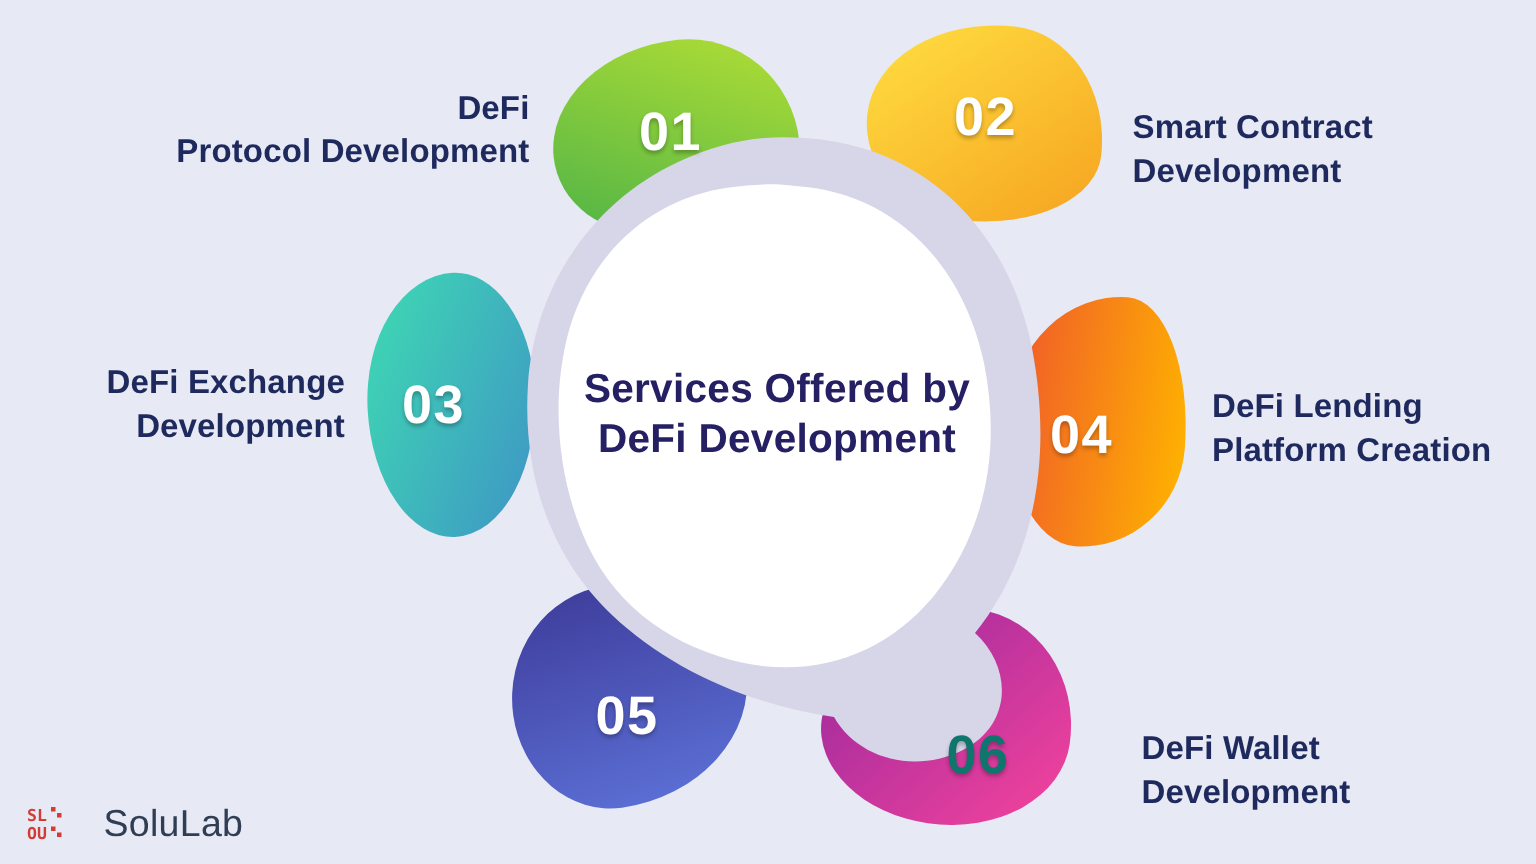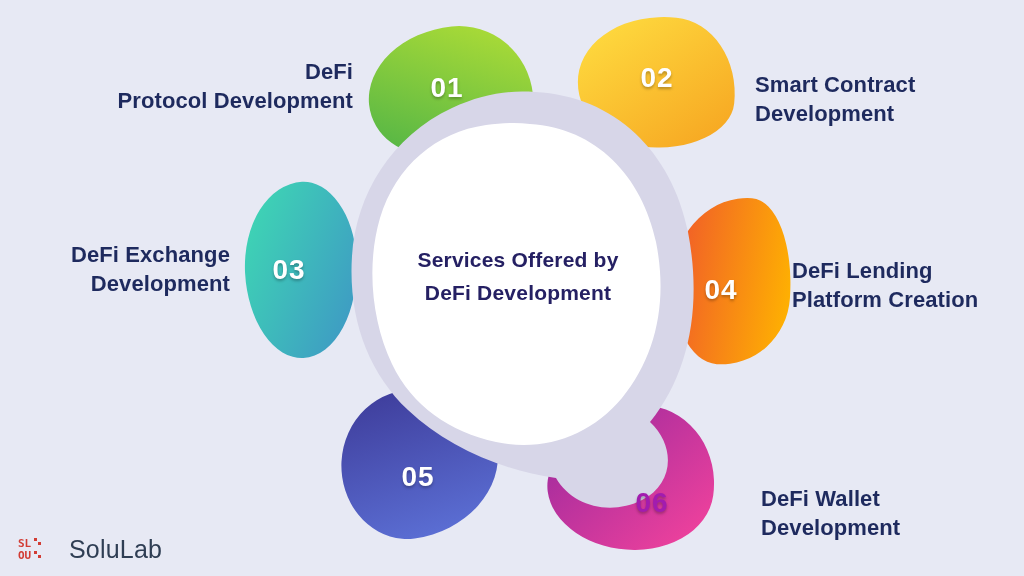--- a/index.html
+++ b/index.html
@@ -19,45 +19,45 @@
   .blob-04{left:673px;top:197px;width:118px;height:168px;
     border-radius:62% 38% 58% 42% / 48% 58% 42% 52%;transform:rotate(4deg);}
   .blob-05{left:341px;top:389px;width:158px;height:148px;
     border-radius:46% 54% 60% 40% / 52% 46% 54% 48%;transform:rotate(-8deg);}
   .blob-06{left:549px;top:404px;width:166px;height:146px;
     border-radius:56% 44% 52% 48% / 60% 55% 45% 40%;transform:rotate(8deg);}
   .center-svg{position:absolute;left:0;top:0;pointer-events:none;}
   .step-number{
     position:absolute;
     transform:translate(-50%,-50%);
-    font-size:28px;font-weight:bold;letter-spacing:1px;
+    font-size:36px;font-weight:bold;letter-spacing:1px;
     text-shadow:0 2px 3px rgba(0,0,0,0.28);
   }
   .num-01{left:447px;top:88px;}
   .num-02{left:657px;top:78px;}
   .num-03{left:289px;top:270px;}
   .num-04{left:721px;top:290px;}
   .num-05{left:418px;top:477px;}
   .num-06{left:652px;top:503px;}
   .title{
     position:absolute;left:368px;top:243px;width:300px;
-    text-align:center;font-size:21px;font-weight:bold;line-height:33px;
+    text-align:center;font-size:27px;font-weight:bold;line-height:33px;
     letter-spacing:0.2px;
   }
   .label{
     position:absolute;
     font-size:22px;font-weight:bold;line-height:29px;
     letter-spacing:0.1px;
   }
   .label-right{text-align:right;}
   .label-left{text-align:left;}
   .label-01{right:671px;top:57px;}
   .label-02{left:755px;top:48px;}
   .label-03{right:794px;top:240px;}
-  .label-04{left:792px;top:256px;}
+  .label-04{left:792px;top:256px;padding-left:16px;}
   .label-05{right:694px;top:443px;}
   .label-06{left:727px;top:484px;}
   .logo{
     position:absolute;left:18px;top:535px;
     display:flex;align-items:center;gap:25px;
   }
   .logo-text{font-size:25px;font-weight:500;letter-spacing:0.2px;}
 </style>
 </head>
 <body>
@@ -94,21 +94,21 @@
   <div class="title" style="color: rgb(37, 32, 99);">
     <div>Services Offered by</div>
     <div>DeFi Development</div>
   </div>
 
   <span class="step-number num-01" style="color: rgb(255, 255, 255);">01</span>
   <span class="step-number num-02" style="color: rgb(255, 255, 255);">02</span>
   <span class="step-number num-03" style="color: rgb(255, 255, 255);">03</span>
   <span class="step-number num-04" style="color: rgb(255, 255, 255);">04</span>
   <span class="step-number num-05" style="color: rgb(255, 255, 255);">05</span>
-  <span class="step-number num-06" style="color: #a21caf;">06</span>
+  <span class="step-number num-06" style="color: #0f766e;">06</span>
 
   <div class="label label-right label-01" style="color: rgb(30, 42, 94);">
     <div>DeFi</div>
     <div>Protocol Development</div>
   </div>
   <div class="label label-left label-02" style="color: rgb(30, 42, 94); margin-top: 22px;">
     <div>Smart Contract</div>
     <div>Development</div>
   </div>
   <div class="label label-right label-03" style="color: rgb(30, 42, 94);">

